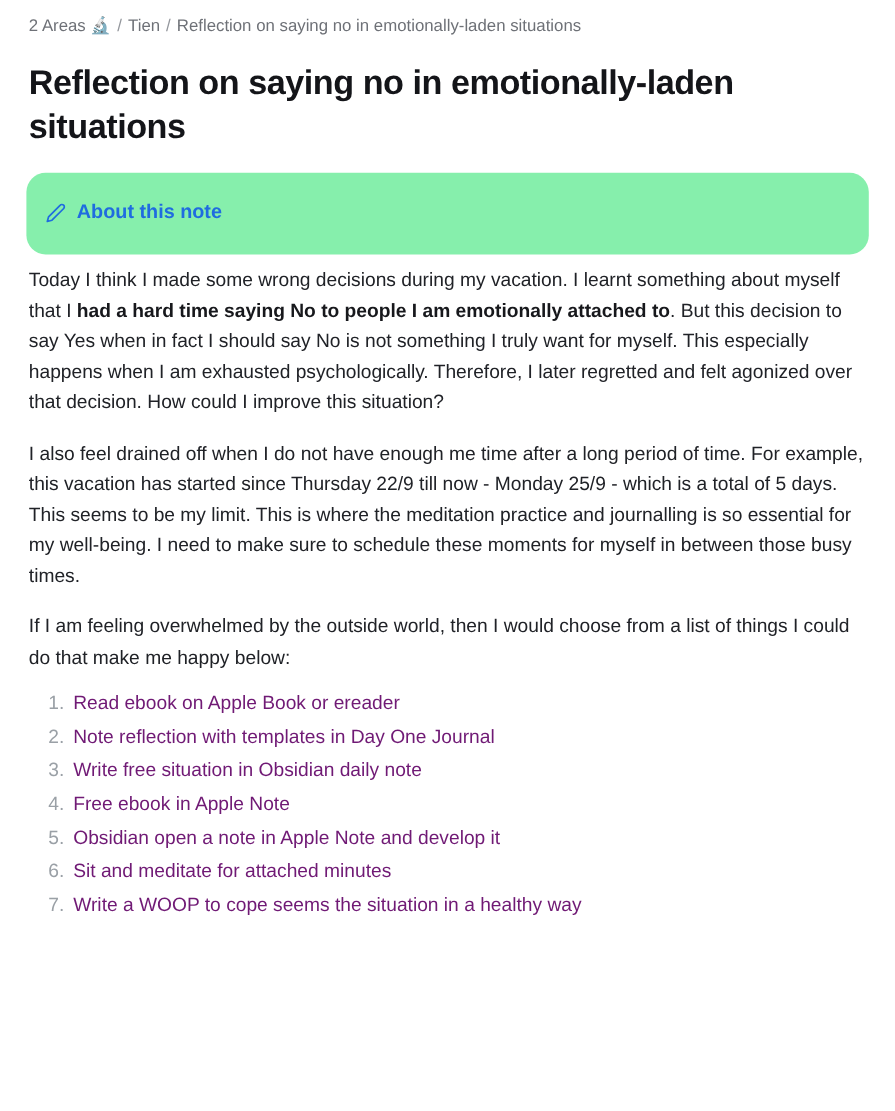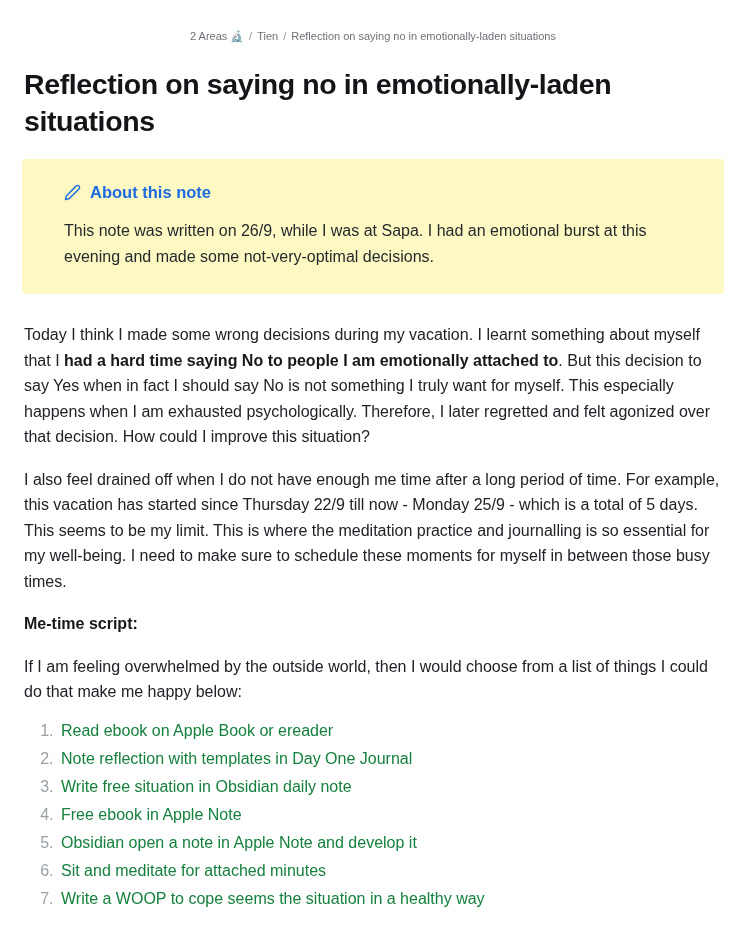--- a/index.html
+++ b/index.html
@@ -7,23 +7,23 @@
   body {
     width: 746px;
     min-height: 926px;
     font-family: "Liberation Sans", sans-serif;
     color: #202227;
     overflow-x: hidden;
   }
 
   
   .breadcrumb {
-    padding: 28px 24px 0;
-    text-align: center;
-    font-size: 11px;
+    padding: 13px 24px 0;
+    text-align: left;
+    font-size: 14px;
     line-height: 17px;
     color: #6e7177;
     white-space: nowrap;
   }
   .crumb {
     color: #6e7177;
     cursor: pointer;
   }
   .crumb-sep {
     color: #94979d;
@@ -37,23 +37,23 @@
     line-height: 37px;
     font-weight: 800;
     letter-spacing: -0.4px;
     color: #141519;
     max-width: 700px;
   }
 
   
   .callout {
     margin: 19px 22px 0;
-    background: #fef9c3;
-    border-radius: 4px;
-    padding: 23px 42px 25px;
+    background: #86efac;
+    border-radius: 16px;
+    padding: 23px 16px 25px;
   }
   .callout-title {
     display: flex;
     align-items: center;
     gap: 9px;
     color: #1f6ce0;
     font-weight: 700;
     font-size: 16.5px;
     line-height: 20px;
   }
@@ -70,35 +70,35 @@
   }
 
   
   p.body-p {
     margin: 17px 24px 0;
     font-size: 16px;
     line-height: 25.5px;
     color: #202227;
     max-width: 700px;
   }
-  p.first-p { margin-top: 28px; }
+  p.first-p { margin-top: 9px; }
   b { font-weight: 700; color: #17181c; }
 
   
   ol.me-list {
     margin: 13px 24px 0;
     padding-left: 34px;
     max-width: 680px;
   }
   ol.me-list li {
     font-size: 16px;
     line-height: 25.5px;
     margin-bottom: 2.5px;
     padding-left: 3px;
-    color: #15803d;
+    color: #701a75;
   }
   ol.me-list li::marker {
     color: #9aa0a6;
   }
 </style>
 </head>
 <body>
 
 <div class="page">
 
@@ -110,29 +110,27 @@
 
   <div class="callout">
     <div class="callout-title">
       <span class="icon">
         <svg width="17" height="17" viewBox="0 0 24 24" fill="none" stroke="currentColor" stroke-width="2" stroke-linecap="round" stroke-linejoin="round">
             <path d="M17 3a2.85 2.83 0 1 1 4 4L7.5 20.5 2 22l1.5-5.5Z"></path>
           </svg>
       </span>
       <span>About this note</span>
     </div>
-    <div class="callout-body">This note was written on 26/9, while I was at Sapa. I had an emotional burst at this evening and made some not-very-optimal decisions.</div>
   </div>
 
   <p class="body-p first-p"><span>Today I think I made some wrong decisions during my vacation. I learnt something about myself that I </span><b>had a hard time saying No to people I am emotionally attached to</b><span>. But this decision to say Yes when in fact I should say No is not something I truly want for myself. This especially happens when I am exhausted psychologically. Therefore, I later regretted and felt agonized over that decision. How could I improve this situation?</span></p>
 
   <p class="body-p">I also feel drained off when I do not have enough me time after a long period of time. For example, this vacation has started since Thursday 22/9 till now - Monday 25/9 - which is a total of 5 days. This seems to be my limit. This is where the meditation practice and journalling is so essential for my well-being. I need to make sure to schedule these moments for myself in between those busy times.</p>
 
 
-  <p class="body-p"><b>Me-time script:</b></p>
 
   <p class="body-p">If I am feeling overwhelmed by the outside world, then I would choose from a list of things I could do that make me happy below:</p>
 
   <ol class="me-list">
     <li>Read ebook on Apple Book or ereader</li>
     <li>Note reflection with templates in Day One Journal</li>
     <li>Write free situation in Obsidian daily note</li>
     <li>Free ebook in Apple Note</li>
     <li>Obsidian open a note in Apple Note and develop it</li>
     <li>Sit and meditate for attached minutes</li>

